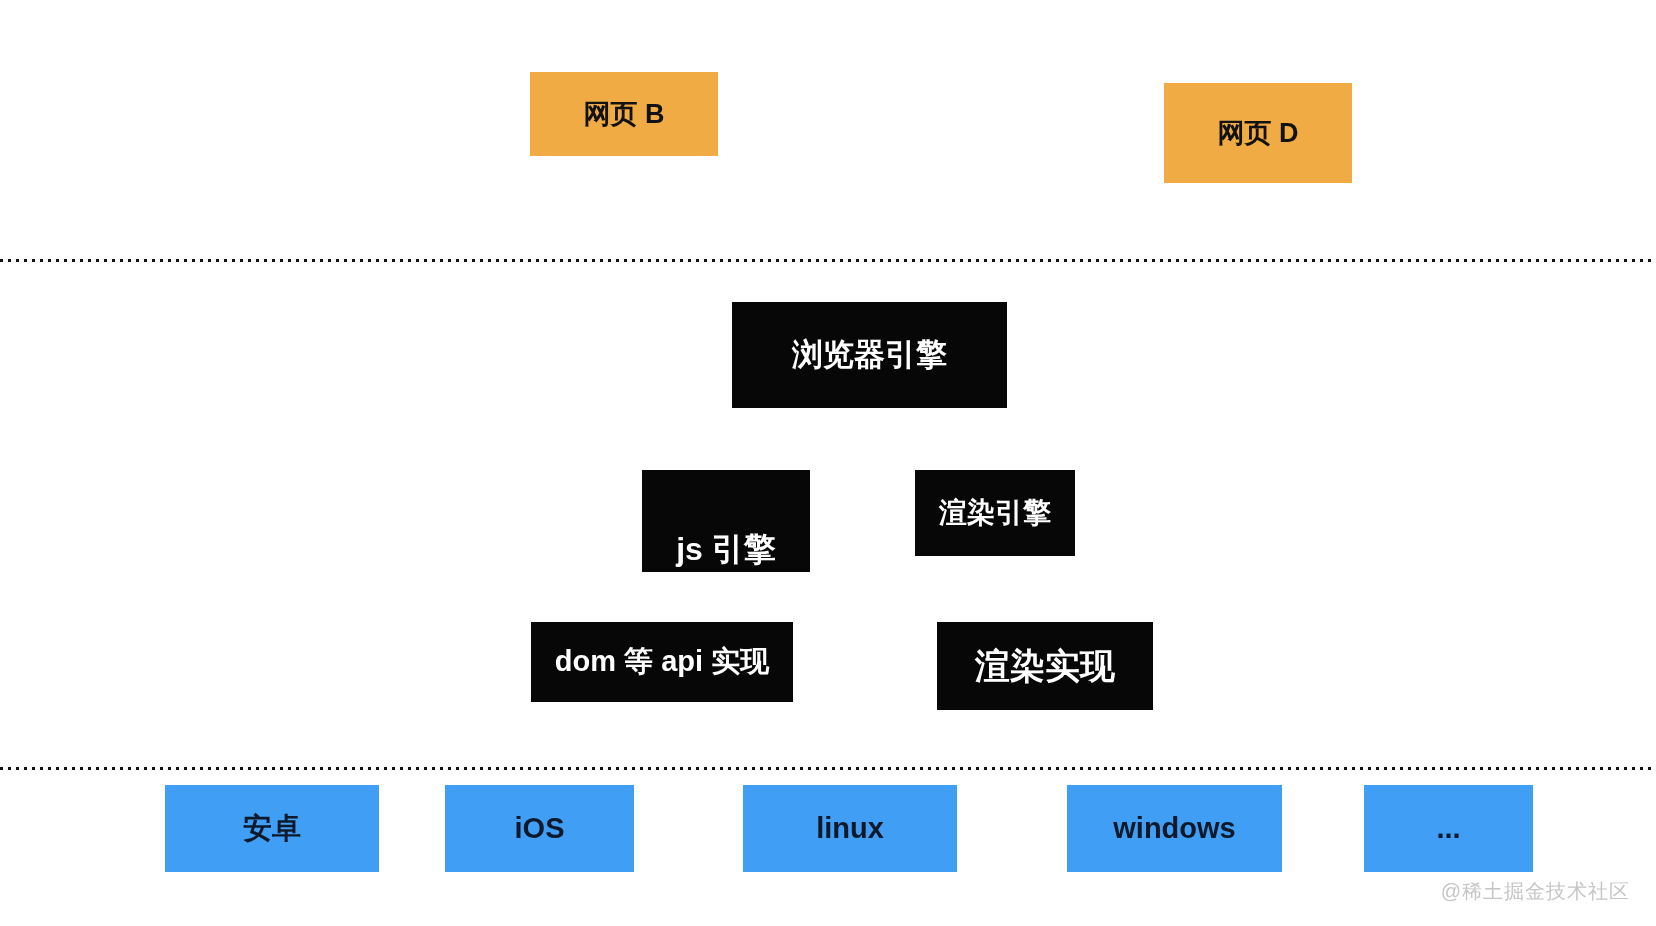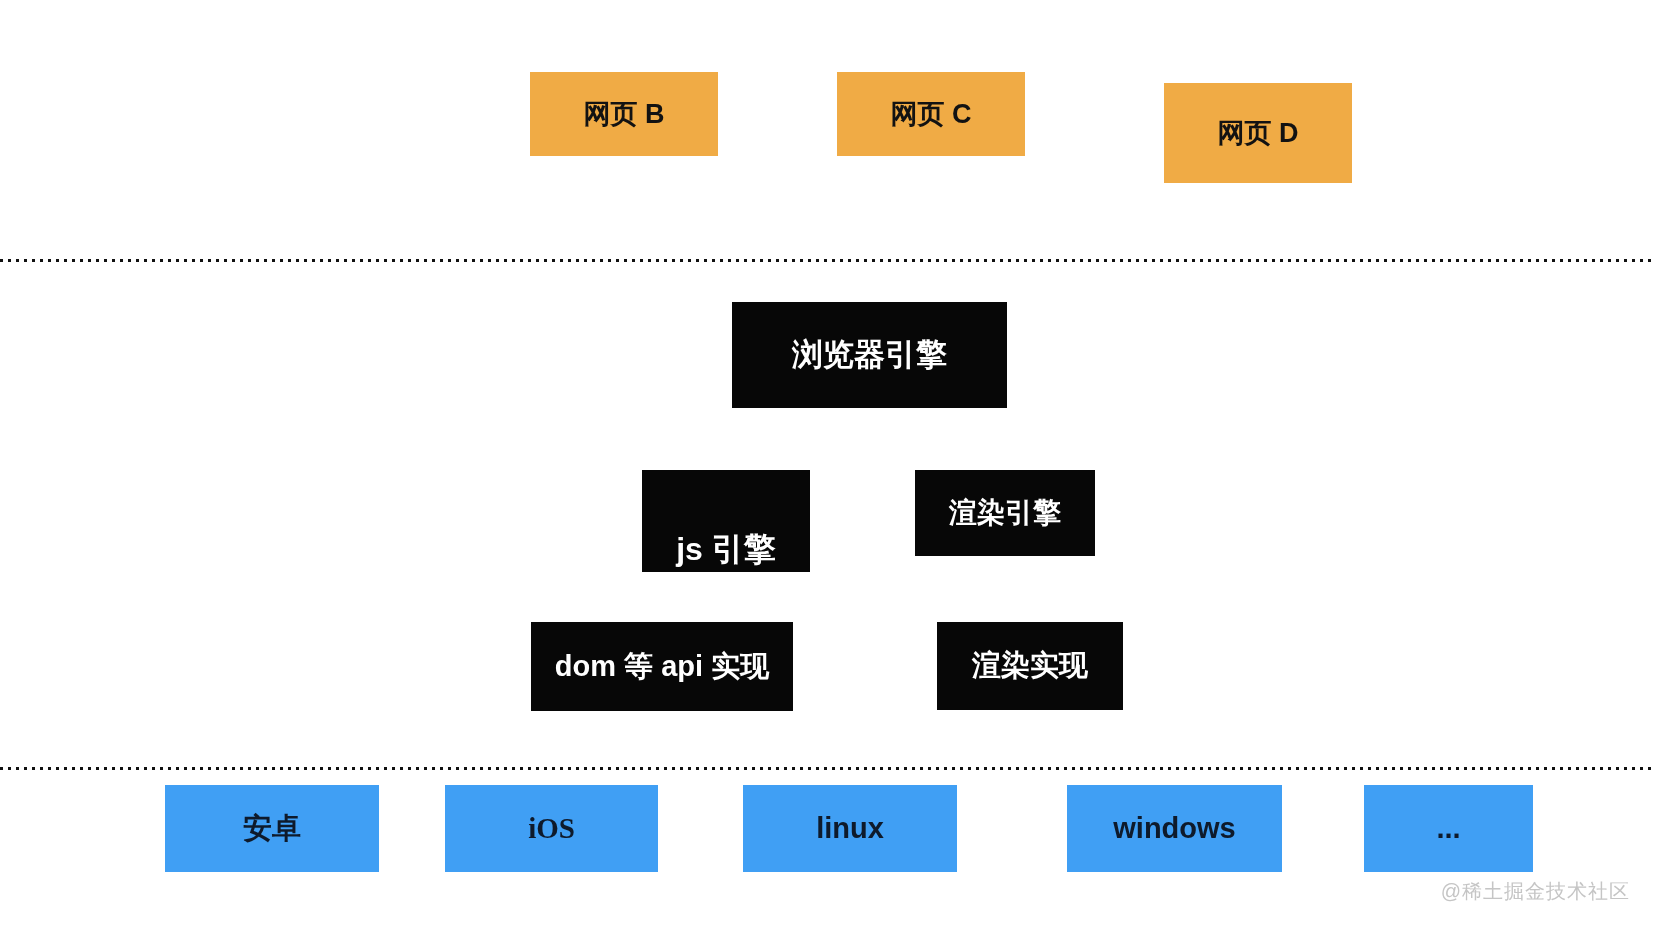--- a/index.html
+++ b/index.html
@@ -60,53 +60,50 @@
   }
 </style>
 </head>
 <body>
 
 <div class="canvas">
 
   <div class="box web" style="left:530px;top:72px;width:188px;height:84px;">
     <span>网页 B</span>
   </div>
-  <div class="box web" style="left:837px;top:72px;width:188px;height:84px;">
-    <span>网页 C</span>
-  </div>
   <div class="box web" style="left:1164px;top:83px;width:188px;height:100px;">
     <span>网页 D</span>
   </div>
 
   <div class="dotline" style="top:259px;"></div>
 
   <div class="box blk" style="left:732px;top:302px;width:275px;height:106px;font-size:31px;">
     <span>浏览器引擎</span>
   </div>
 
   <div class="box blk" style="left:642px;top:470px;width:168px;height:102px;font-size:32px;align-items:flex-end;">
     <span>js 引擎</span>
   </div>
-  <div class="box blk" style="left:915px;top:470px;width:180px;height:86px;font-size:28px;">
+  <div class="box blk" style="left:915px;top:470px;width:160px;height:86px;font-size:28px;">
     <span>渲染引擎</span>
   </div>
 
-  <div class="box blk" style="left:531px;top:622px;width:262px;height:89px;font-size:29px;">
+  <div class="box blk" style="left:531px;top:622px;width:262px;height:80px;font-size:29px;">
     <span>dom 等 api 实现</span>
   </div>
-  <div class="box blk" style="left:937px;top:622px;width:186px;height:88px;font-size:29px;">
+  <div class="box blk" style="left:937px;top:622px;width:216px;height:88px;font-size:35px;">
     <span>渲染实现</span>
   </div>
 
   <div class="dotline" style="top:767px;"></div>
 
   <div class="box os" style="left:165px;top:785px;width:214px;height:87px;">
     <span>安卓</span>
   </div>
-  <div class="box os" style="left:445px;top:785px;width:213px;height:87px;font-family:Liberation Serif, serif;">
+  <div class="box os" style="left:445px;top:785px;width:189px;height:87px;">
     <span>iOS</span>
   </div>
   <div class="box os" style="left:1067px;top:785px;width:215px;height:87px;">
     <span>windows</span>
   </div>
   <div class="box os" style="left:743px;top:785px;width:214px;height:87px;">
     <span>linux</span>
   </div>
   <div class="box os" style="left:1364px;top:785px;width:169px;height:87px;">
     <span>...</span>

